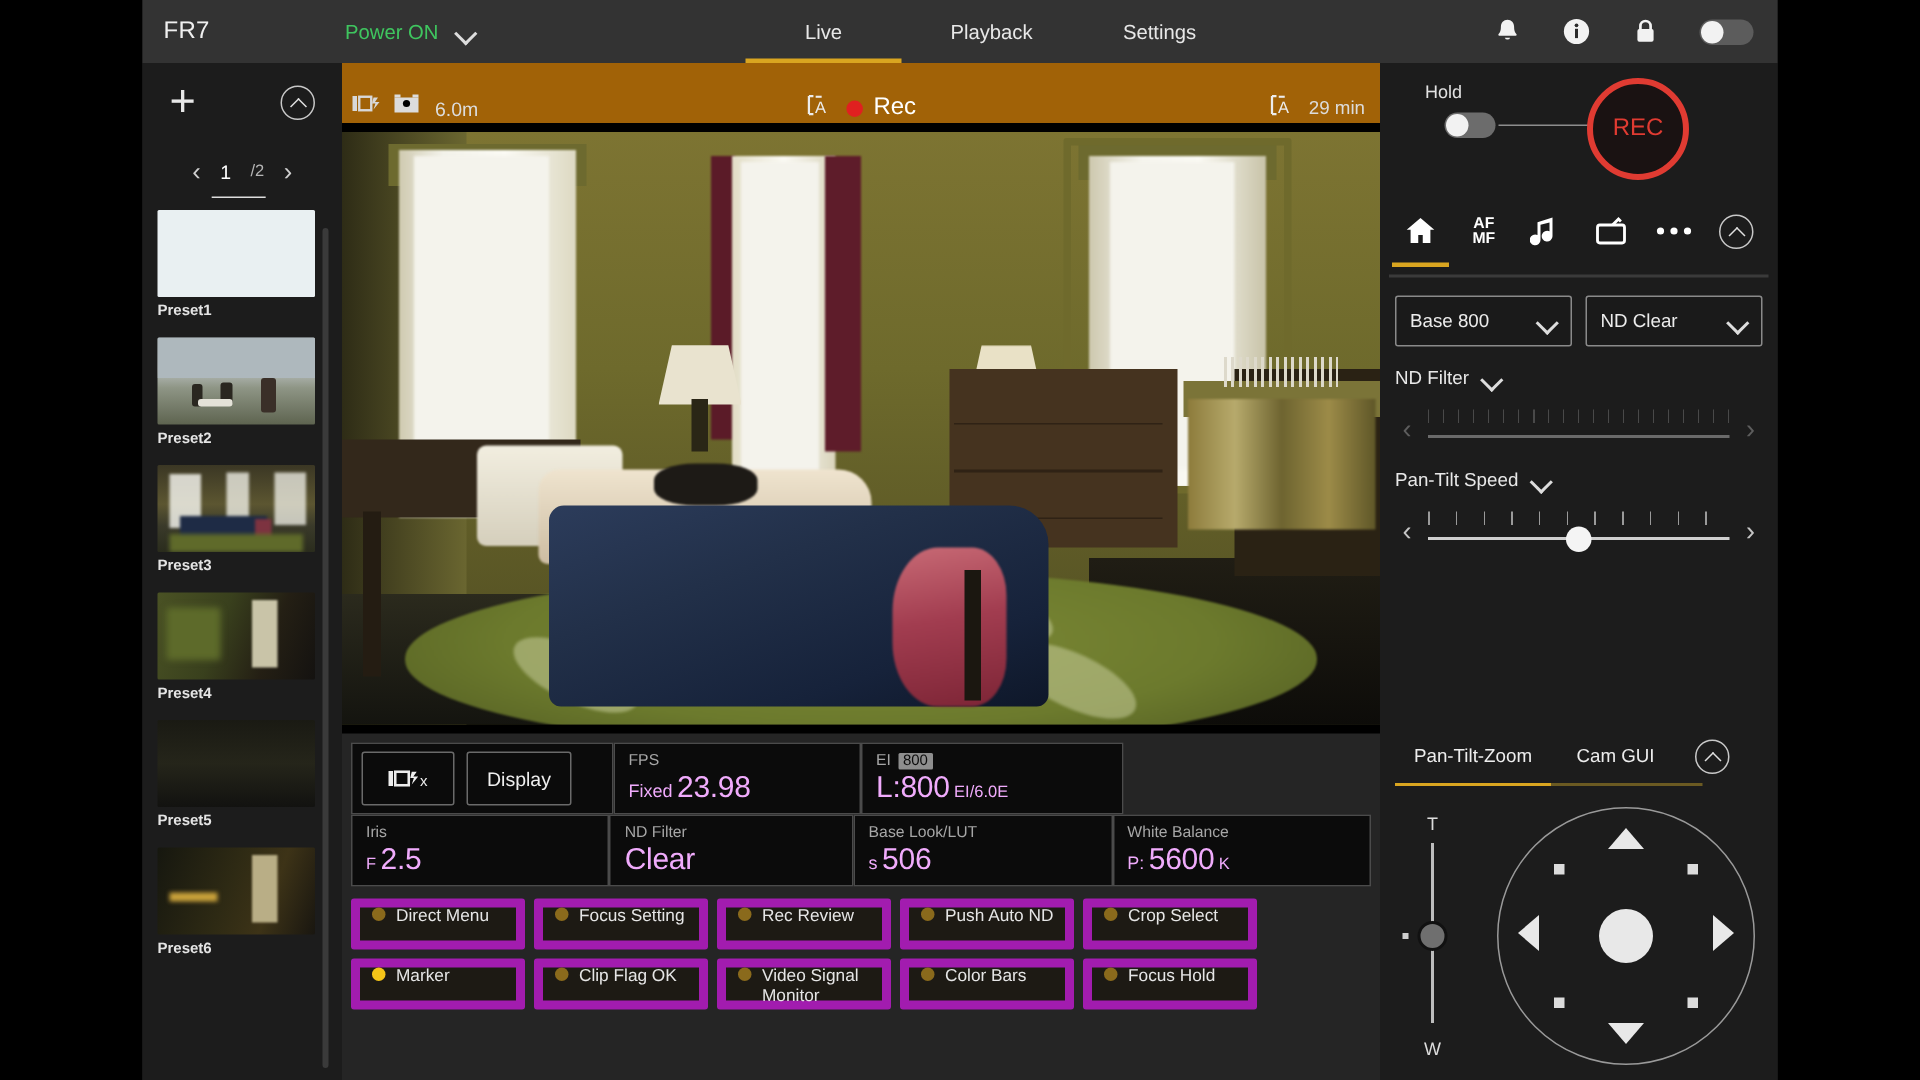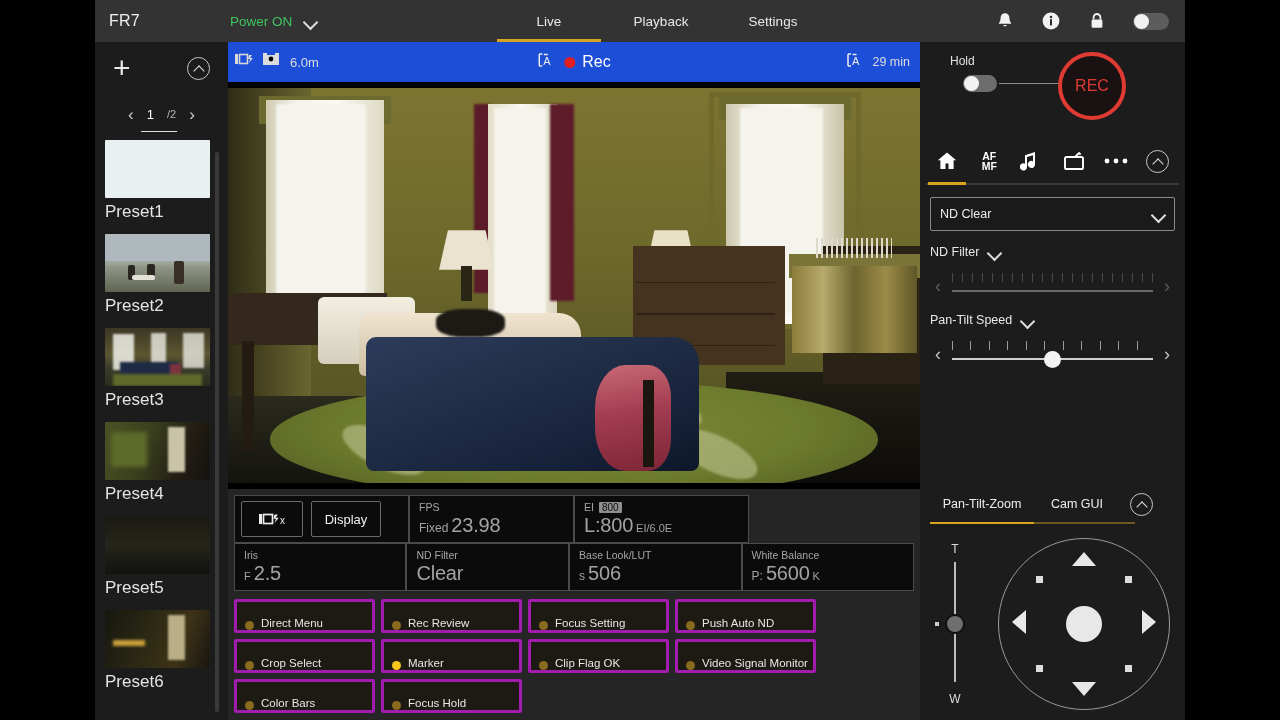--- a/index.html
+++ b/index.html
@@ -97,21 +97,21 @@
   .pg-underline {
     position:absolute; bottom:2px; left:50%; transform: translateX(-58%);
     width: 36px; height: 1.5px; background:#ddd;
   }
   .preset-list { padding: 6px 10px 0 10px; }
   .preset-item { margin-bottom: 12px; cursor: pointer; }
   .thumb {
     width: 105px; height: 58px; background: #111; border-radius: 1px;
     position: relative; overflow: hidden;
   }
-  .preset-label { color: #e4e4e4; font-size: 17px; margin-top: 4px; }
+  .preset-label { color: #e4e4e4; font-size: 10px; margin-top: 4px; font-weight: bold; }
 
   .th1 { background: #e9f0f2; }
   .th2 { background: linear-gradient(180deg,#9fa9ac 0%,#b6bcba 38%,#8e9585 58%,#5e6450 100%); }
   .th3 { background: linear-gradient(180deg,#3b3724 0%,#5c5631 45%,#3a3a2a 70%,#2a2c1d 100%); }
   .th4 { background: linear-gradient(110deg,#4a5224 0%,#39401d 40%,#241f14 70%,#141210 100%); }
   .th5 { background: linear-gradient(180deg,#1a1a13 0%,#25251a 50%,#121210 100%); }
   .th6 { background: linear-gradient(110deg,#16170f 0%,#2e2a14 45%,#3d3317 70%,#191610 100%); }
   .th-w1 { position:absolute; left:8%; top:10%; width:20%; height:62%; background:rgba(255,255,250,.78); filter: blur(1px);}
   .th-w2 { position:absolute; left:44%; top:8%; width:14%; height:55%; background:rgba(255,255,248,.72); filter: blur(1px);}
   .th-w3 { position:absolute; left:74%; top:9%; width:20%; height:60%; background:rgba(255,255,248,.7); filter: blur(1px);}
@@ -127,21 +127,21 @@
     position:absolute; left: 120px; top: 110px; width: 4px; height: 560px;
     background: #3a3a3a; border-radius: 2px;
   }
 
   
   .center {
     position: absolute; left: 133px; top: 42px; width: 692px; height: 678px;
     background: #252525;
   }
   .vid-head {
-    height: 40px; background:#1d4ed8; display:flex; align-items:center; position:relative;
+    height: 40px; background:#a16207; display:flex; align-items:flex-end; position:relative;
     color:#dcdcdc; font-size: 13px;
   }
   .vh-left { display:flex; align-items:center; gap:8px; margin-left: 6px; }
   .vh-center {
     position:absolute; left:50%; transform:translateX(-50%);
     display:flex; align-items:center; gap:7px;
   }
   .rec-dot { width: 11px; height: 11px; border-radius:50%; background:#e02020; }
   .rec-word { color:#fff; font-size: 16px; }
   .vh-right { position:absolute; right: 10px; display:flex; align-items:center; gap:6px; font-size:12.5px; }
@@ -215,38 +215,38 @@
     background: linear-gradient(180deg,#201d14,#0d0c09); }
 
   
   .status-wrap { padding: 6px 6px 0 6px; }
   .srow { display:flex; gap:0; }
   .stile {
     border: 1px solid #4b4b4b; background:#0b0b0b; height: 48px;
     display:flex; flex-direction:column; justify-content:center; padding: 0 9px;
   }
   .stile .lab { color:#a6a6a6; font-size: 10.5px; line-height: 1.15; }
-  .stile .val { color:#a3a3a3; font-size: 13px; line-height:1.15; display:flex; align-items:baseline; gap:3px;}
+  .stile .val { color:#f0abfc; font-size: 13px; line-height:1.15; display:flex; align-items:baseline; gap:3px;}
   .val .big { font-size: 20px; letter-spacing: -.2px; }
   .val .sm { font-size: 11px; }
   .val .pre { font-size: 12px; }
   .btn-tile {
     border:1px solid #6a6a6a; background:#0b0b0b; height:36px; min-width: 58px;
     display:flex; align-items:center; justify-content:center; color:#efefef; font-size:13px;
     cursor:pointer; border-radius:2px;
   }
   .tile-blank { border:1px solid #4b4b4b; background:#0b0b0b; height:48px;
     display:flex; align-items:center; gap:8px; padding-left:6px; }
   .ei-badge { background:#8e8e8e; color:#0c0c0c; font-size:10px; padding:0 3px; border-radius:1px; }
 
   
   .fbtns { padding: 8px 6px 0 6px; display:flex; flex-wrap:wrap; gap:6px; }
   .fbtn {
-    width: 141px; height: 34px; border:3px solid #a21caf; background:#1d1a14;
-    display:flex; align-items:flex-end; gap:7px; padding-left:8px; cursor:pointer;
+    width: 116px; height: 34px; border:6px solid #a21caf; background:#1d1a14;
+    display:flex; align-items:flex-start; gap:7px; padding-left:8px; cursor:pointer;
     border-radius:2px;
   }
   .fdot { width:9px; height:9px; border-radius:50%; background:#8a6a1c; flex:none; }
   .fdot.on { background:#f5c518; }
   .flabel { color:#e6e6e6; font-size: 11.5px; line-height:1.15; }
 
   
   .right {
     position:absolute; left: 825px; top: 42px; width: 265px; height: 678px;
     background:#1c1c1c;
@@ -260,21 +260,21 @@
   .hold-tog .knob { position:absolute; left:1px; top:1px; width:15px; height:15px;
     border-radius:50%; background:#f2f2f2; }
   .hold-line { position:absolute; left: 79px; top: 41px; width: 62px; height:1px; background:#8d8d8d; }
   .rec-btn {
     position:absolute; left: 138px; top: 10px; width: 68px; height: 68px; border-radius:50%;
     border: 4px solid #e03b32; display:flex; align-items:center; justify-content:center;
     color:#e03b32; font-size:16px; cursor:pointer; background:#1a1212;
   }
 
   .icon-tabs {
-    height: 48px; display:flex; align-items:center; justify-content:space-around;
+    height: 48px; display:flex; justify-content:space-around;
     position:relative; padding: 0 6px;
   }
   .itab { width:34px; height:34px; display:flex; align-items:center; justify-content:center; cursor:pointer; position:relative;}
   .itab.active::after {
     content:""; position:absolute; bottom:-7px; left:-2px; right:-2px; height:3px; background:#d9a520;
   }
   .itab-underline { position:absolute; bottom:0; left:6px; right:6px; height:2px; background:#3a3a3a; }
   .afmf { color:#fff; font-size:10.5px; line-height:10.5px; text-align:center; font-weight:700; }
 
   .selects { display:flex; gap:9px; padding: 12px 10px 0 10px; }
@@ -610,25 +610,25 @@
         </div>
       </div>
 
       <div class="fbtns">
         <div class="fbtn">
           <span class="fdot"></span>
           <span class="flabel">Direct Menu</span>
         </div>
         <div class="fbtn">
           <span class="fdot"></span>
+          <span class="flabel">Focus Setting</span>
+        </div>
+        <div class="fbtn">
+          <span class="fdot"></span>
           <span class="flabel">Rec Review</span>
-        </div>
-        <div class="fbtn">
-          <span class="fdot"></span>
-          <span class="flabel">Focus Setting</span>
         </div>
         <div class="fbtn">
           <span class="fdot"></span>
           <span class="flabel">Push Auto ND</span>
         </div>
         <div class="fbtn">
           <span class="fdot"></span>
           <span class="flabel">Crop Select</span>
         </div>
         <div class="fbtn">
@@ -695,20 +695,24 @@
               <circle cx="13" cy="4" r="2.4" fill="#fff"></circle>
               <circle cx="22" cy="4" r="2.4" fill="#fff"></circle>
             </svg>
         </span>
         <span class="itab">
           <span class="circ-btn"></span>
         </span>
       </div>
 
       <div class="selects">
+        <div class="sel">
+          <span>Base 800</span>
+          <span class="cv"></span>
+        </div>
         <div class="sel">
           <span>ND Clear</span>
           <span class="cv"></span>
         </div>
       </div>
 
       <div class="ctrl-block">
         <div class="ctrl-head">
           <span>ND Filter</span>
           <span class="chev-d"></span>

